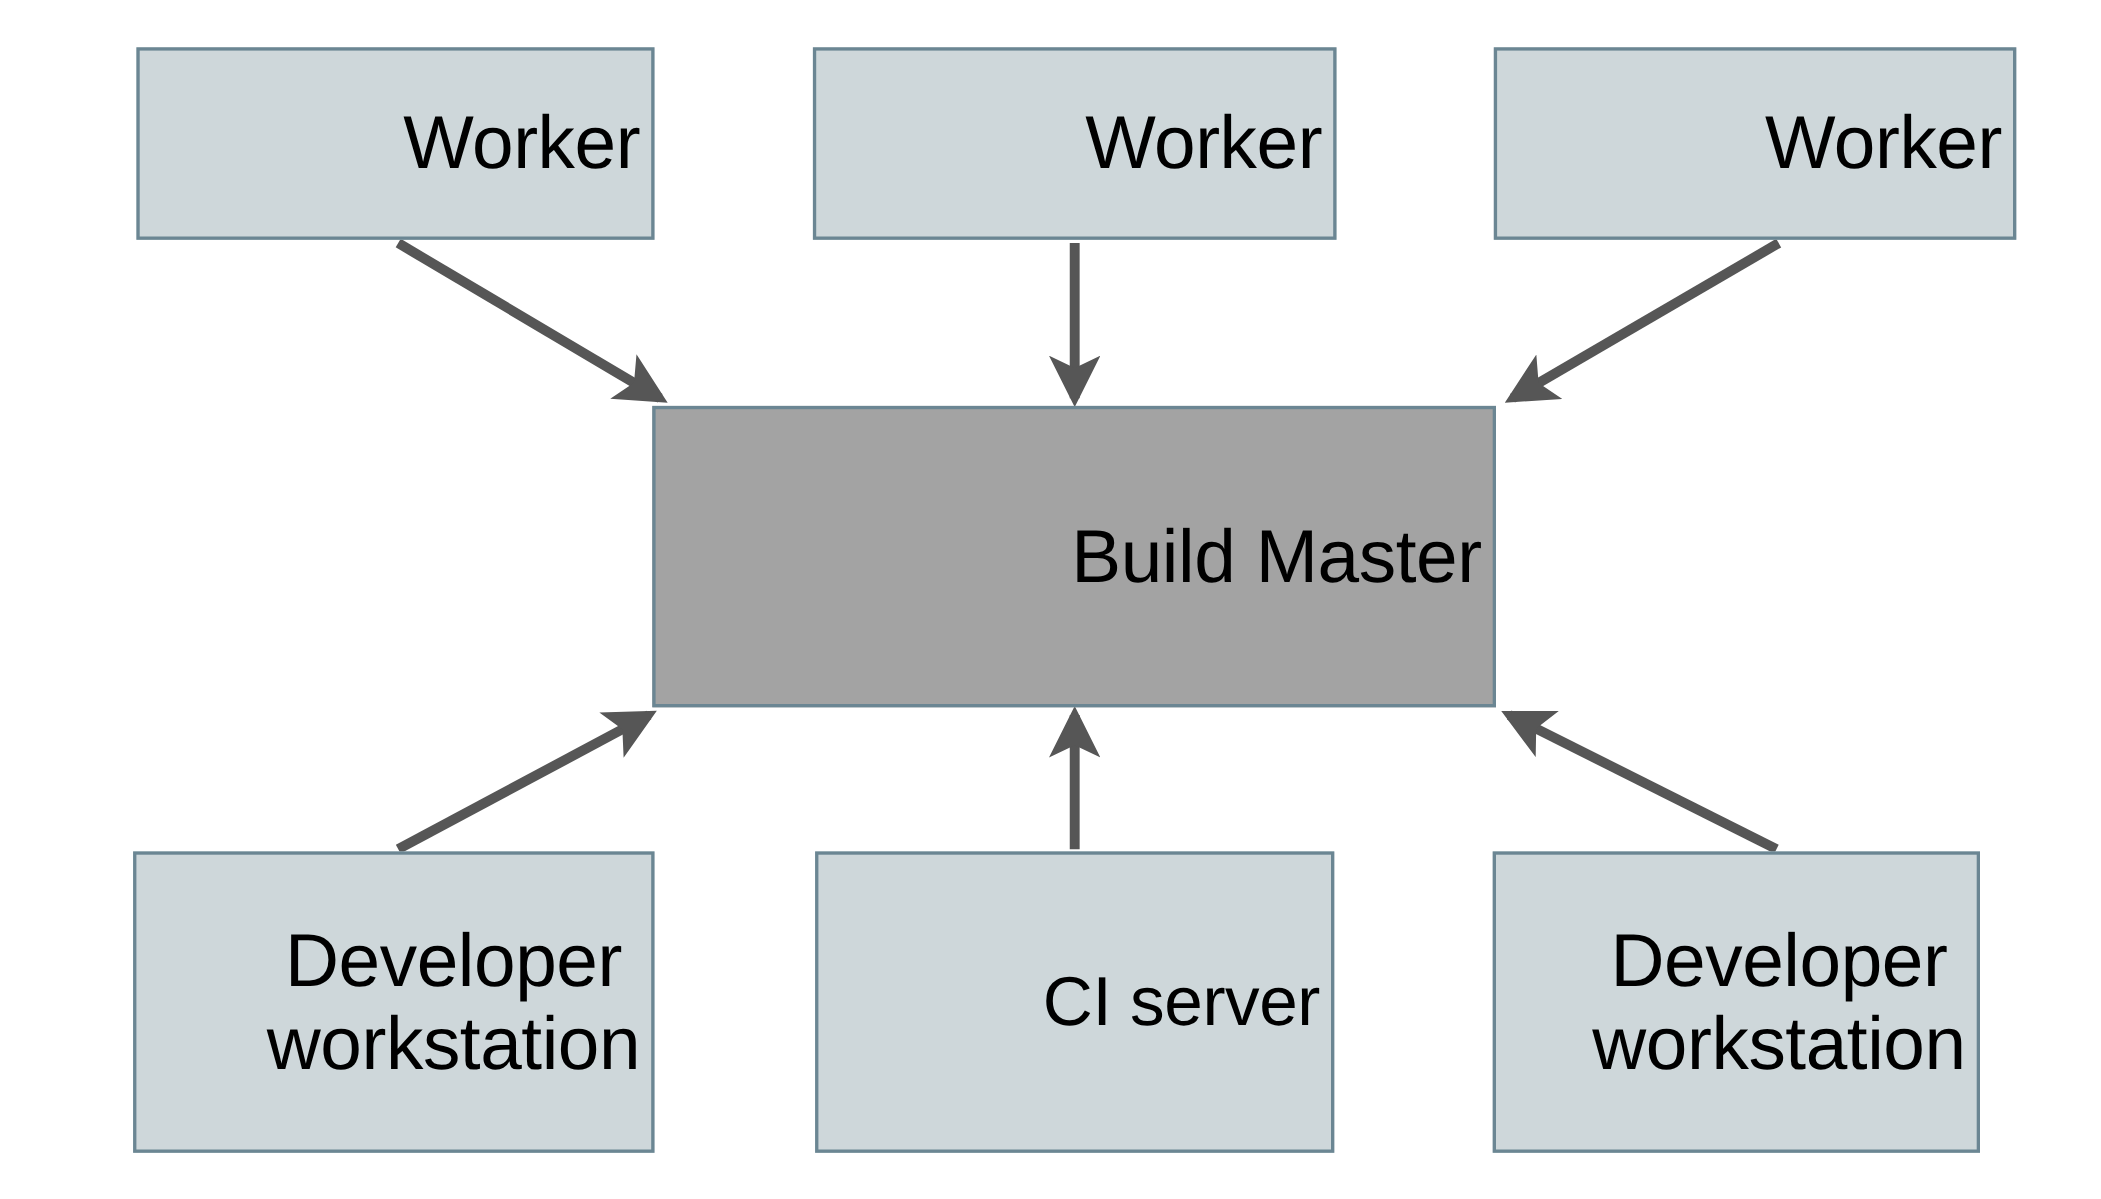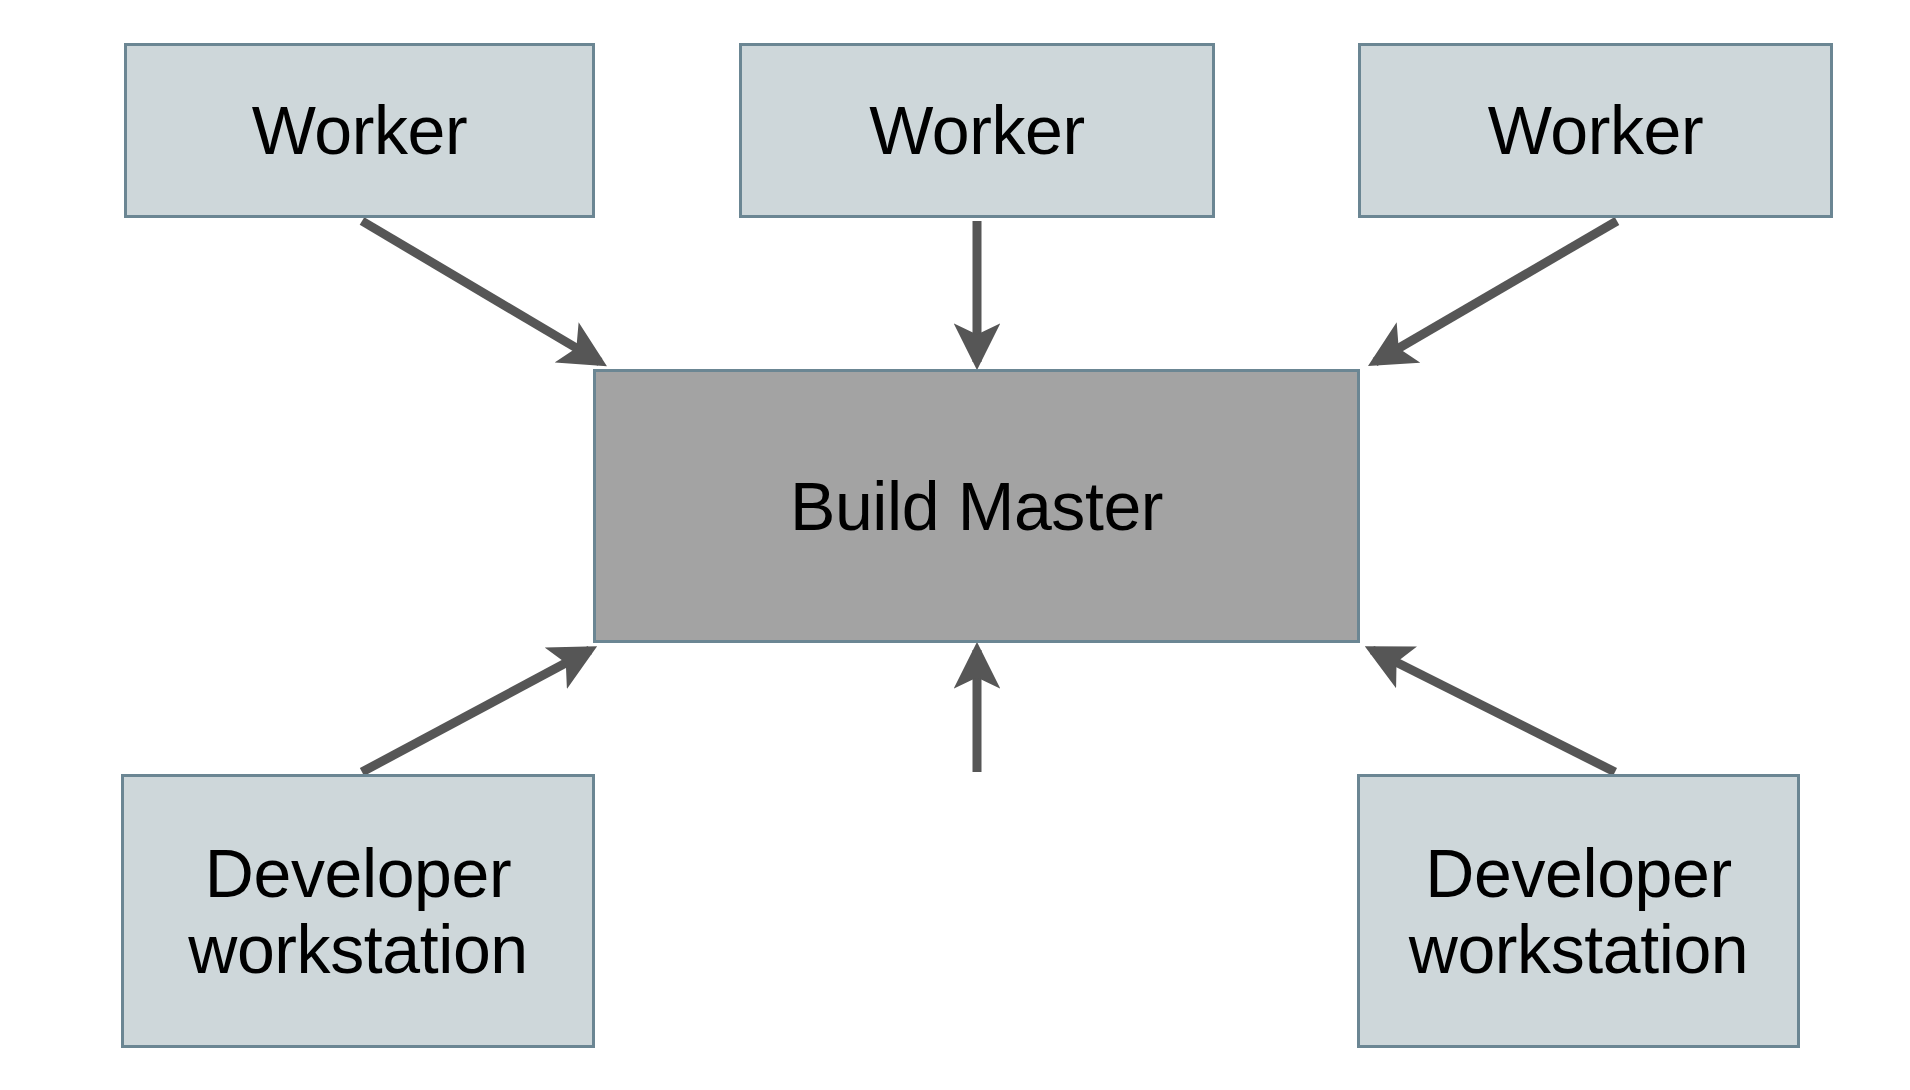--- a/index.html
+++ b/index.html
@@ -28,21 +28,21 @@
     height: 1090px;
     pointer-events: none;
   }
   .node {
     position: absolute;
     box-sizing: border-box;
     background: #ced7da;
     border: 3px solid #6b8693;
     display: flex;
     align-items: center;
-    justify-content: center;
+    justify-content: flex-end;
     text-align: center;
     color: #000000;
     line-height: 1.12;
     letter-spacing: -0.4px;
     z-index: 2;
   }
   .node-label {
     display: block;
     white-space: pre-line;
     padding: 0 10px;
@@ -85,19 +85,22 @@
 
   <div class="node fs-large" style="left: 593px; top: 369px; width: 767px; height: 274px; background: #a3a3a3; border-color: rgb(107, 134, 147); color: rgb(0, 0, 0);">
     <span class="node-label">Build Master</span>
   </div>
 
   <div class="node fs-large" style="left: 121px; top: 774px; width: 474px; height: 274px; background: rgb(206, 215, 218); border-color: rgb(107, 134, 147); color: rgb(0, 0, 0);">
     <span class="node-label">Developer
 workstation</span>
   </div>
 
+  <div class="node fs-mid" style="left: 741px; top: 774px; width: 472px; height: 274px; background: rgb(206, 215, 218); border-color: rgb(107, 134, 147); color: rgb(0, 0, 0);">
+    <span class="node-label">CI server</span>
+  </div>
 
   <div class="node fs-large" style="left: 1357px; top: 774px; width: 443px; height: 274px; background: rgb(206, 215, 218); border-color: rgb(107, 134, 147); color: rgb(0, 0, 0);">
     <span class="node-label">Developer
 workstation</span>
   </div>
 
 </div>
 
 </body></html>

